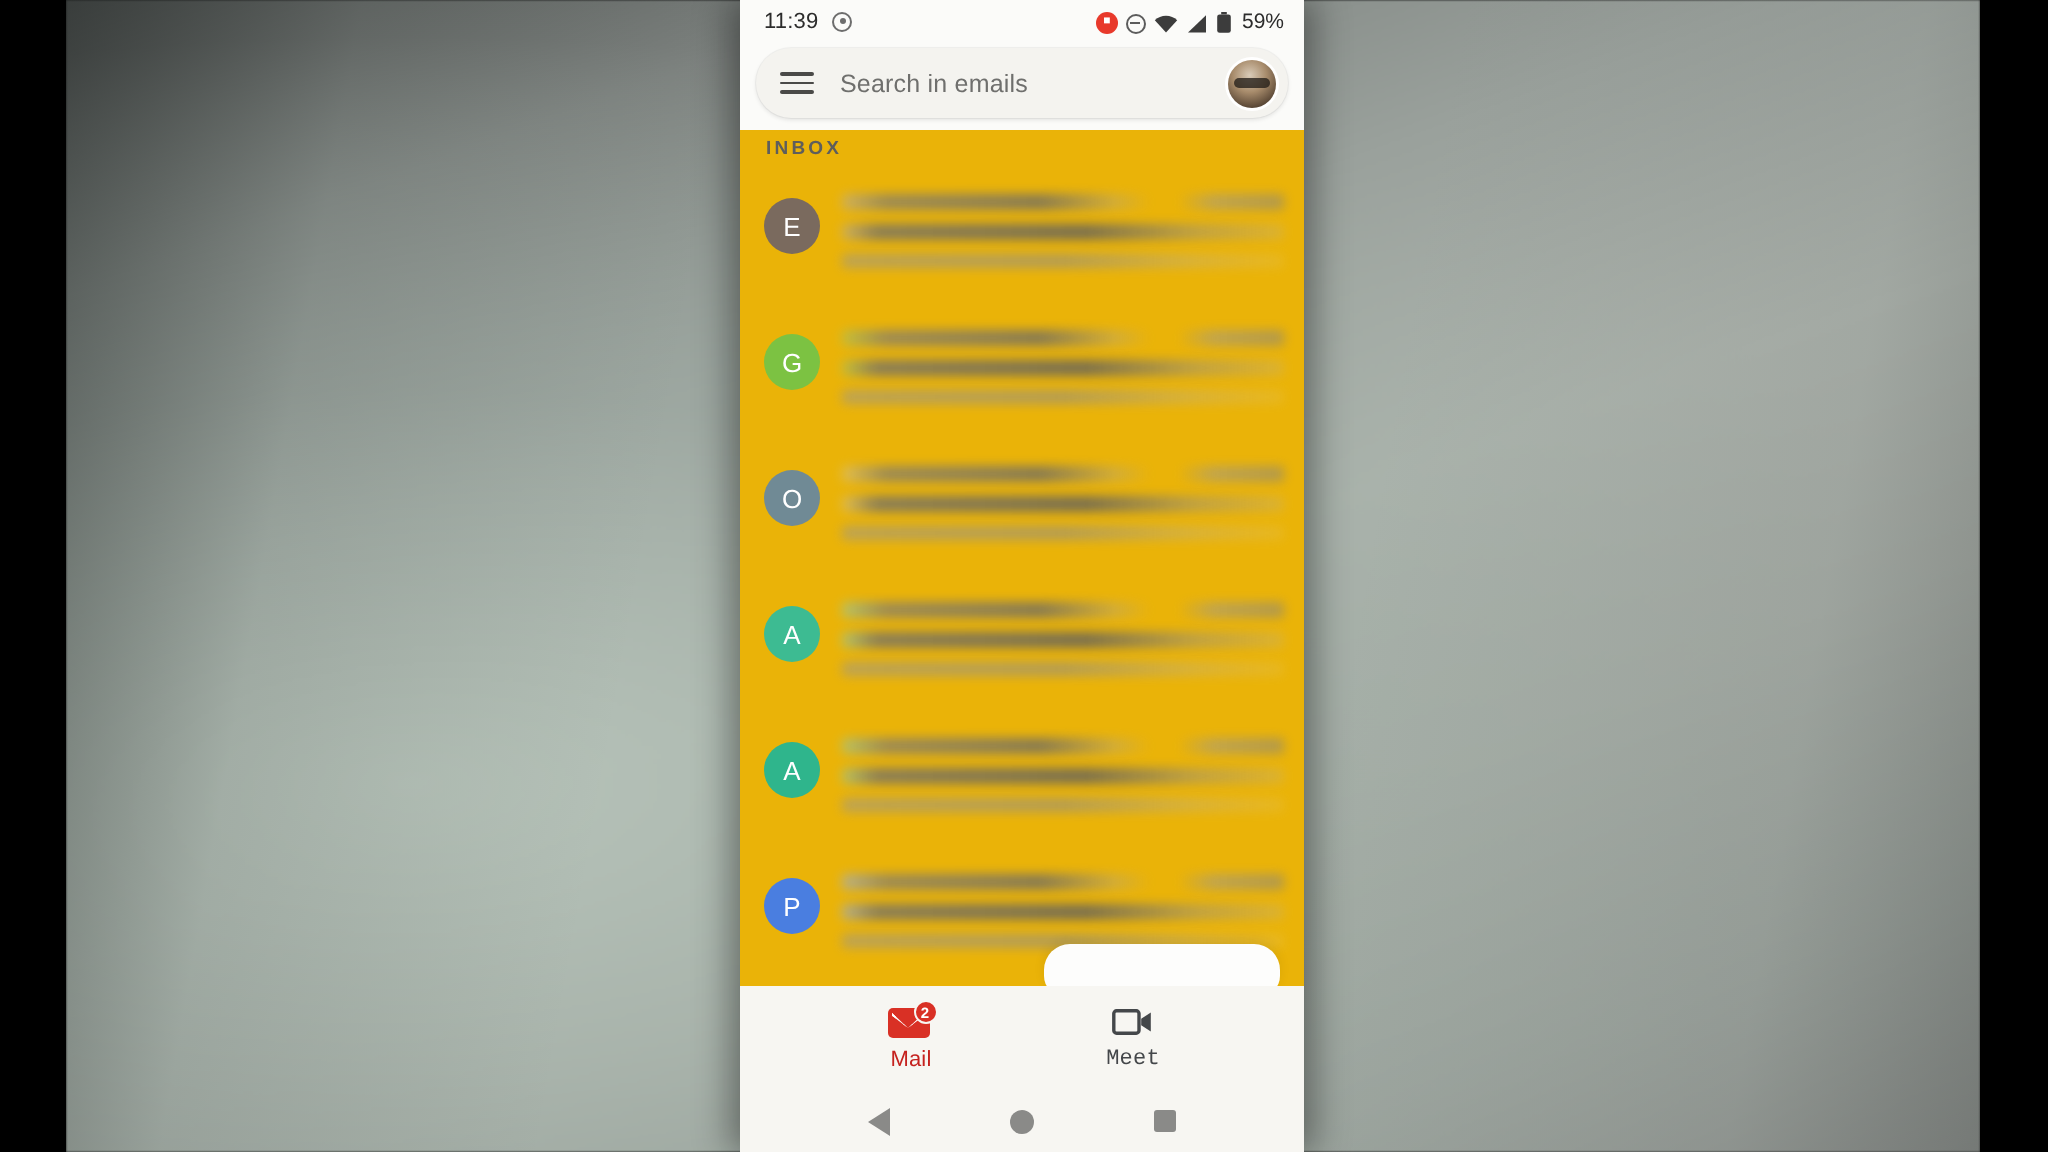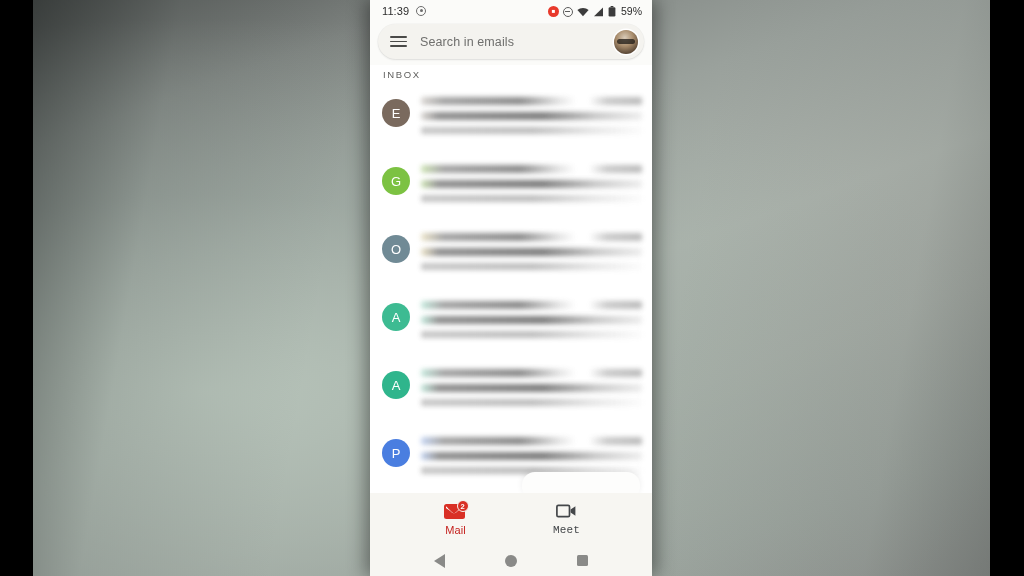--- a/index.html
+++ b/index.html
@@ -45,21 +45,21 @@
     position: absolute; left: 990px; top: 0; width: 34px; height: 576px; background: #000;
   }
 
   
   .phone {
     position: absolute;
     left: 370px;
     top: 0;
     width: 282px;
     height: 576px;
-    background: #ffffff;
+    background: #eab308;
     overflow: hidden;
     box-shadow: -7px 0 16px rgba(0,0,0,0.30), 7px 0 16px rgba(0,0,0,0.30);
   }
 
   
   .statusbar {
     position: relative;
     height: 21px;
     display: flex;
     align-items: center;
@@ -122,21 +122,21 @@
   }
   .profile-avatar::after {
     content:''; position:absolute; left:3px; top:9px; width:18px; height:5px;
     background: rgba(30,26,22,0.75); border-radius: 3px;
   }
 
   
   .inbox-label {
     padding: 4px 0 6px 13px;
     font-size: 9.5px;
-    font-weight: 400;
+    font-weight: 700;
     letter-spacing: 1.6px;
     color: #5e5e5c;
   }
 
   
   .maillist { position: relative; }
   .mail-row {
     display: flex;
     padding: 9px 10px 9px 12px;
     gap: 11px;

